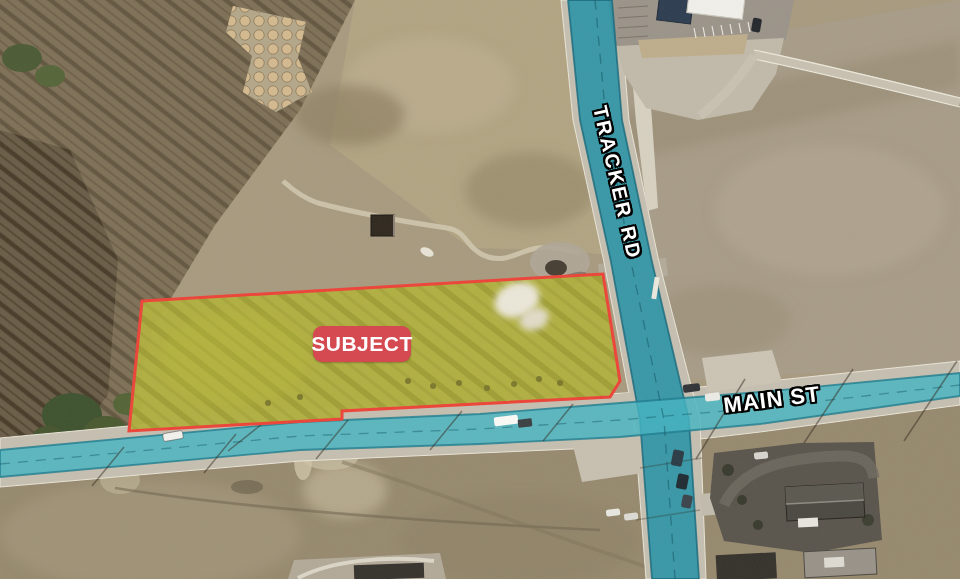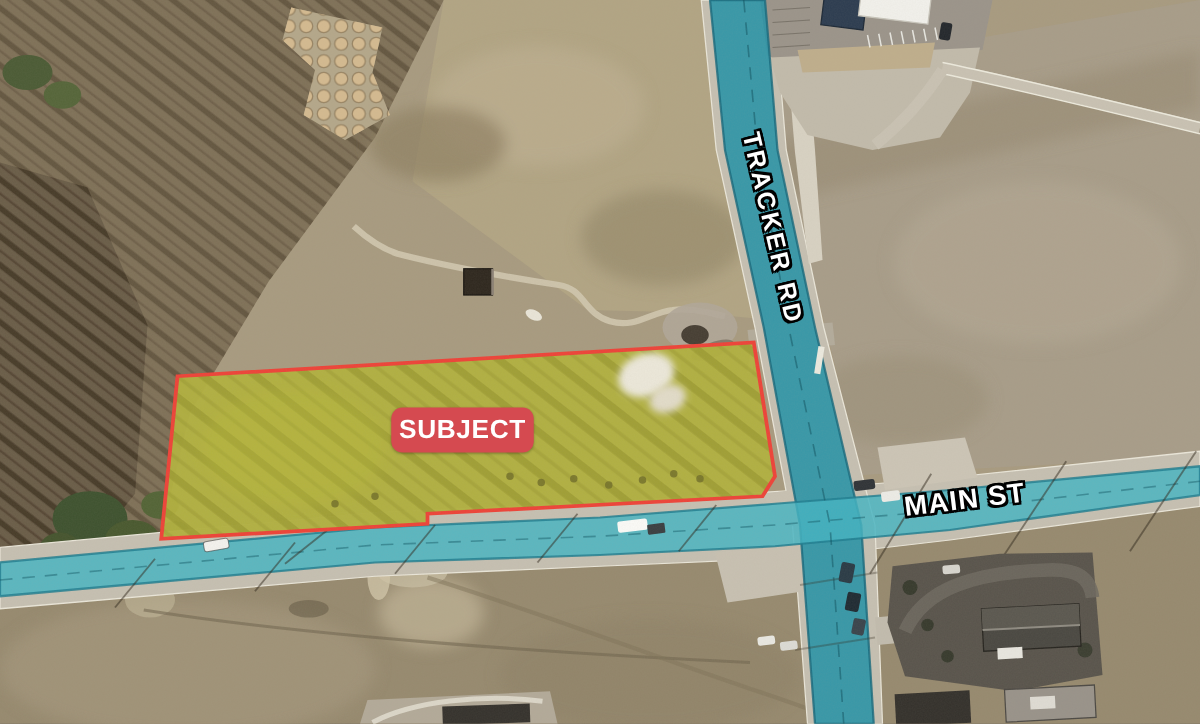--- a/index.html
+++ b/index.html
@@ -14,21 +14,21 @@
 
   .road-label{position:absolute;white-space:nowrap;color:#fff;
     font-weight:700;transform-origin:center;
     text-shadow:-2px -2px 0 #000,2px -2px 0 #000,-2px 2px 0 #000,2px 2px 0 #000,
                 -2px 0 0 #000,2px 0 0 #000,0 -2px 0 #000,0 2px 0 #000;}
   .label-tracker{left:617px;top:183px;font-size:20px;letter-spacing:2.5px;
     transform:translate(-50%,-50%) rotate(77deg);}
   .label-main{left:772px;top:400px;font-size:22px;letter-spacing:1px;
     transform:translate(-50%,-50%) rotate(-7deg);}
 
-  .subject-badge{position:absolute;left:313px;top:326px;width:114px;height:36px;
+  .subject-badge{position:absolute;left:313px;top:326px;width:98px;height:36px;
     background:var(--badge-red,#d54a50);color:var(--badge-text-color,#fff);
     border-radius:9px;display:flex;align-items:center;justify-content:center;
     font-size:21px;font-weight:600;letter-spacing:.5px;
     box-shadow:0 1px 2px rgba(0,0,0,.25);}
 </style>
 </head>
 <body>
 
 <div class="stage">
 <svg width="960" height="579" viewBox="0 0 960 579">

